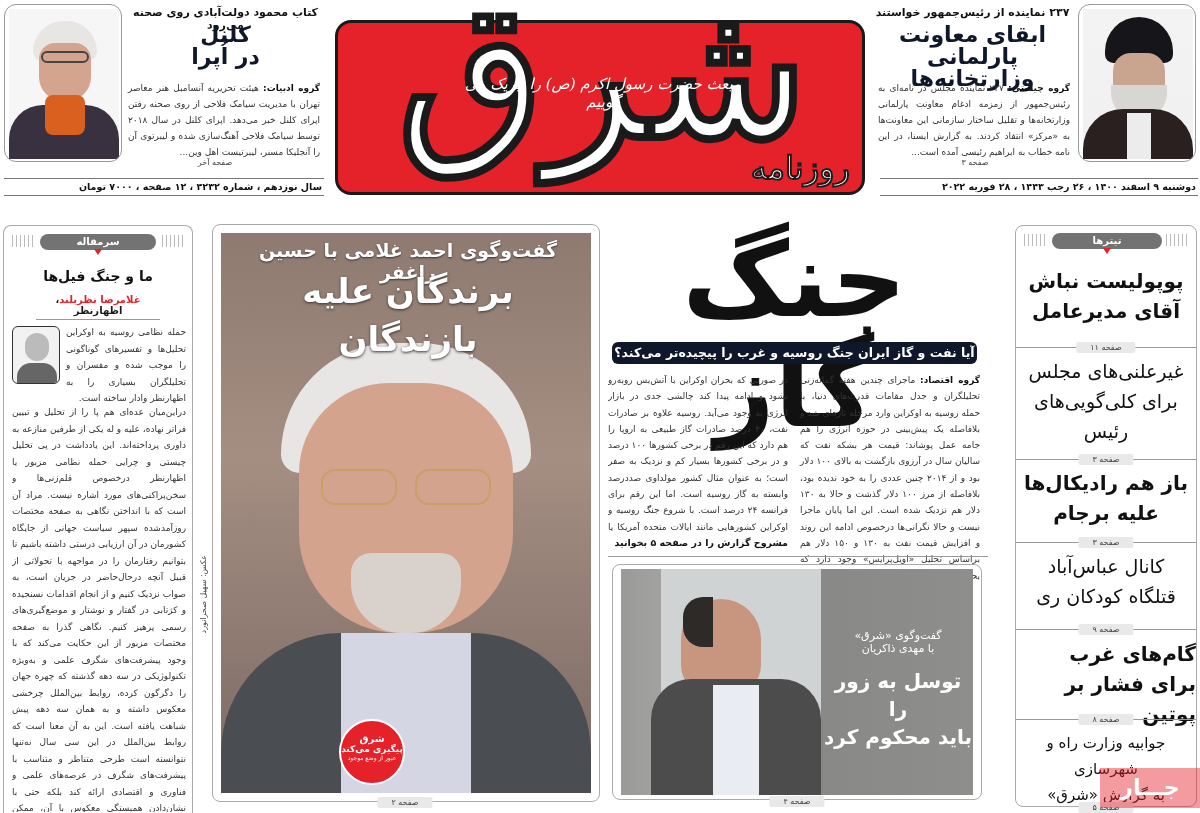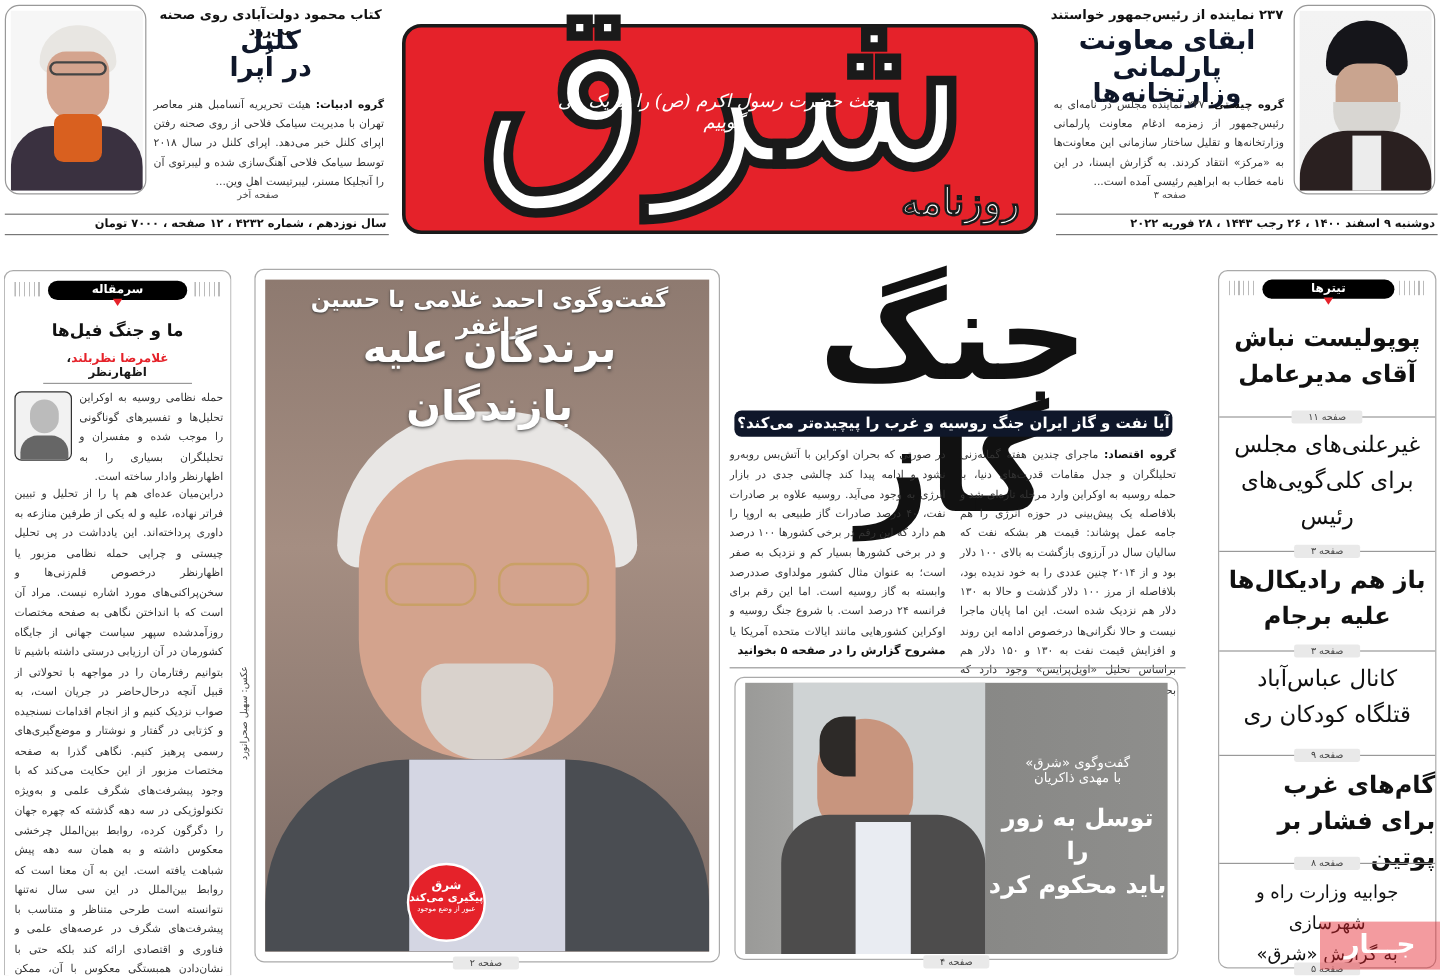--- a/index.html
+++ b/index.html
@@ -14,21 +14,21 @@
   .teaser-body b { color: #111; }
   .page-ref { position: absolute; font-size: 8px; color: #444; text-align: center; }
   .info-bar { position: absolute; font-size: 9.5px; font-weight: bold; color: #111; border-top: 1px solid #777; border-bottom: 1px solid #777; height: 18px; line-height: 16px; padding: 0 2px; }
 
   .logo-box { position: absolute; left: 335px; top: 20px; width: 530px; height: 175px; background: #e5222a; border: 3px solid #1a1a1a; border-radius: 16px; }
   .logo-word { position: absolute; font-family: "DejaVu Serif", serif; font-weight: bold; color: #ffffff; -webkit-text-stroke: 2px #1a1a1a; }
   .logo-slogan { position: absolute; color: #ffffff; font-size: 15px; font-style: italic; font-family: "DejaVu Serif", serif; }
 
   
   .side-panel { position: absolute; border: 1px solid #aaa; border-radius: 8px; background: #fff; }
-  .pill { position: absolute; background: #000000; color: #fff; font-size: 10px; font-weight: bold; text-align: center; border-radius: 10px; height: 16px; line-height: 16px; }
+  .pill { position: absolute; background: #737373; color: #fff; font-size: 10px; font-weight: bold; text-align: center; border-radius: 10px; height: 16px; line-height: 16px; }
   .pill::after { content: ""; position: absolute; left: 50%; bottom: -5px; margin-left: -4px; border-left: 4px solid transparent; border-right: 4px solid transparent; border-top: 6px solid #e5222a; }
   .hatch { position: absolute; height: 12px; width: 22px; background: repeating-linear-gradient(90deg, #bbb 0 1px, transparent 1px 4px); }
 
   .hl-item { position: absolute; left: 0; right: 0; text-align: center; color: #111; }
   .hl-title { font-weight: bold; font-size: 20px; line-height: 30px; }
   .hl-title.light { font-weight: normal; font-size: 19px; line-height: 30px; }
   .hl-title.small { font-weight: normal; font-size: 15px; line-height: 26px; }
   .hl-sep { position: absolute; left: 0; right: 0; height: 1px; background: #999; }
   .hl-page { position: absolute; left: 50%; transform: translateX(-50%); background: #e9e9e9; font-size: 8px; color: #444; padding: 0 14px; height: 11px; line-height: 11px; border-radius: 2px; }
 

